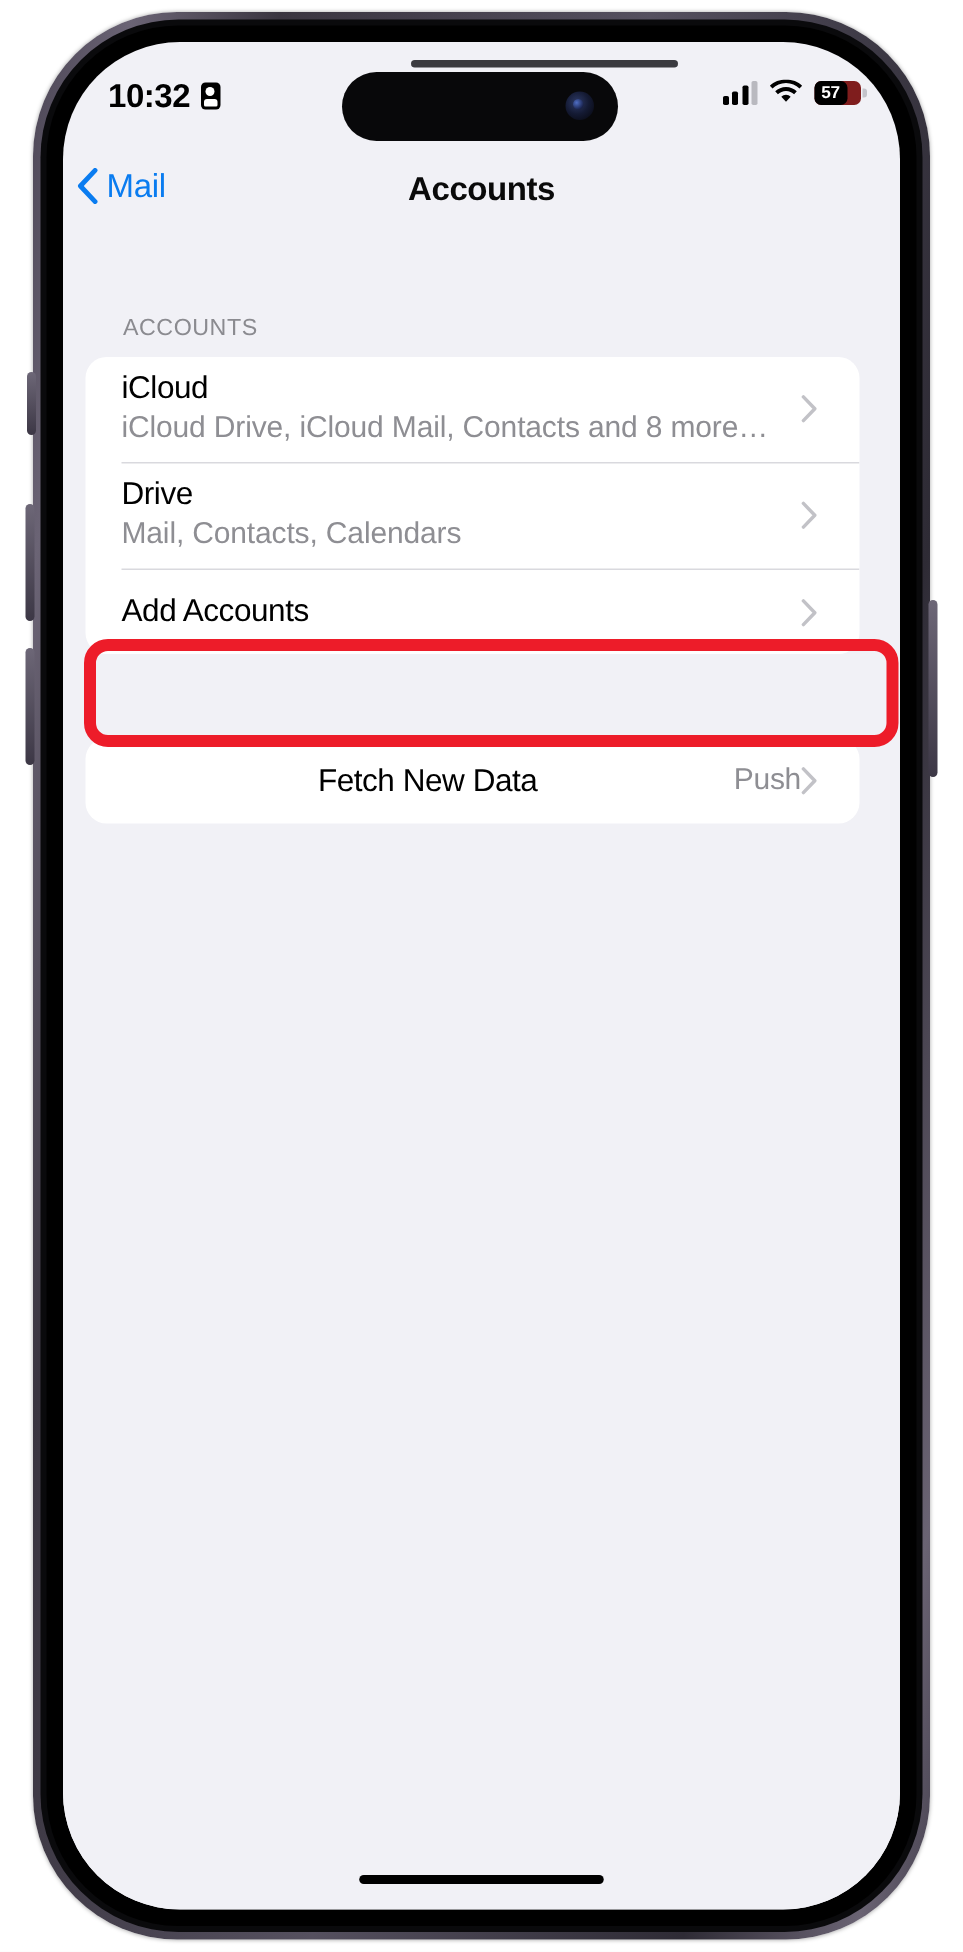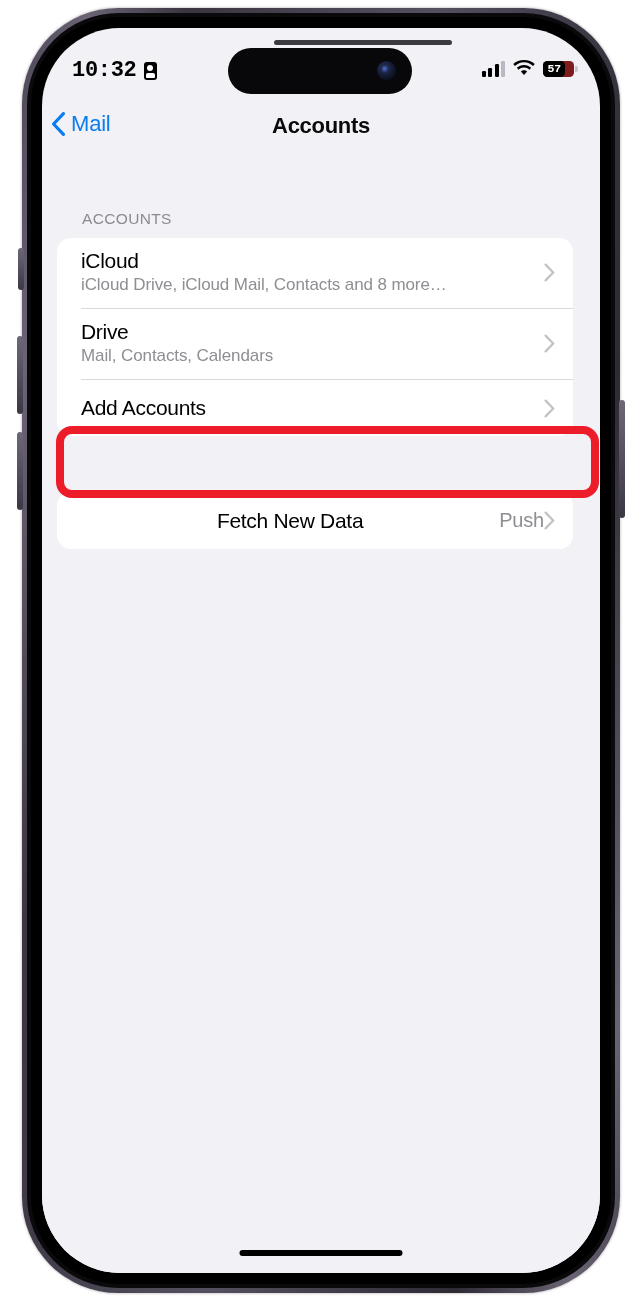--- a/index.html
+++ b/index.html
@@ -143,25 +143,24 @@
     width: 7px;
     height: 7px;
     border-radius: 50%;
     background: radial-gradient(circle at 35% 35%, #4f6ec4 0%, #1b2550 70%, #0a0d1c 100%);
   }
 
   
   .status-bar {
     position: absolute;
     left: 0;
-    top: 12px;
+    top: 5px;
     width: 558px;
     height: 66px;
     z-index: 20;
-    font-family: Liberation Mono, monospace;
   }
   .status-left {
     position: absolute;
     left: 30px;
     top: 20px;
     display: flex;
     align-items: center;
     gap: 7px;
   }
   .status-time {
@@ -323,32 +322,32 @@
   }
   .card.second {
     margin-top: 56px;
     text-align: center;
   }
   .row {
     position: relative;
     display: flex;
     align-items: center;
     min-height: 50px;
-    padding: 0 18px 0 24px;
+    padding: 0 28px 0 24px;
     cursor: pointer;
   }
   .row-text { flex: 1; min-width: 0; }
   .row-title {
     font-size: 21px;
     color: #000000;
     letter-spacing: -0.3px;
     line-height: 1.12;
   }
   .row-sub {
-    font-size: 17px;
+    font-size: 20px;
     color: #8e8e93;
     letter-spacing: -0.1px;
     margin-top: 3px;
     white-space: nowrap;
     overflow: hidden;
   }
   .row-value {
     font-size: 20px;
     color: #8e8e93;
     letter-spacing: -0.2px;

